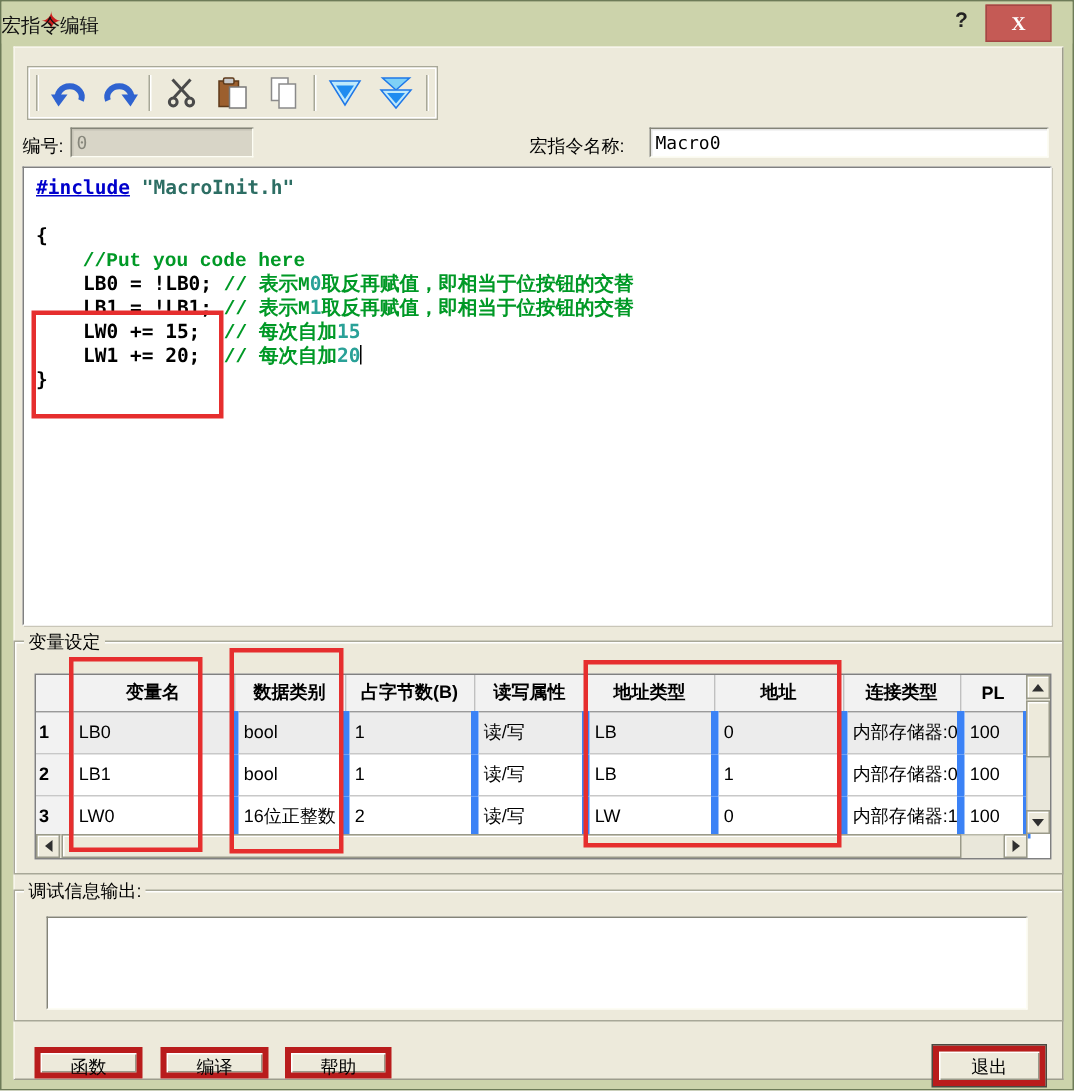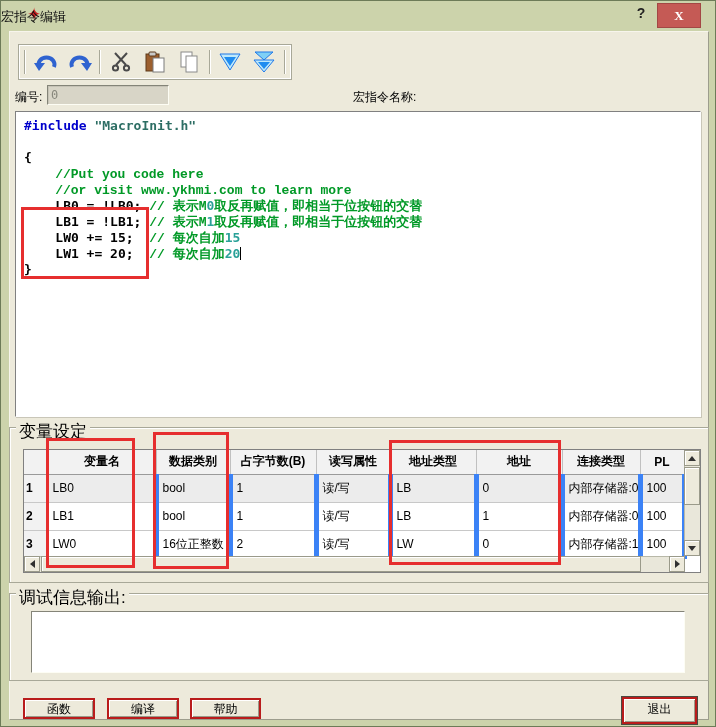--- a/index.html
+++ b/index.html
@@ -27,30 +27,30 @@
   
   .lbl { position:absolute; font-size:12px; color:#000; }
   .fld { position:absolute; height:20px; font-family:"DejaVu Sans Mono", monospace; font-size:12px; padding:2px 3px; border:1px solid #848478; border-right-color:#fdfdf4; border-bottom-color:#fdfdf4; box-shadow:inset 1px 1px 0 #55554d22; }
   .fld-disabled { background:#d8d5c7; color:#87877c; }
   .fld-normal { background:#fff; color:#000; }
 
   
   .code-editor { position:absolute; left:14px; top:110px; width:686px; height:306px; background:#fff; border:1px solid #808080; border-right-color:#fff; border-bottom-color:#fff; box-shadow:1px 1px 0 #c9c6b8; padding:6px 0 0 8px; overflow:hidden;
     font-family:"DejaVu Sans Mono","Liberation Mono", monospace; font-size:13px; font-weight:bold; }
   .code-line { height:16px; line-height:16px; white-space:pre; }
-  .c-kw { color:#0000cc; }
+  .c-kw { color:#0000cc;text-decoration:underline; }
   .c-plain { color:#000; }
   .c-com { color:#009926;font-family:Liberation Mono, monospace; }
   .c-num { color:#2aa198; }
   .c-str { color:#2d6e64; }
   .caret { display:inline-block; width:1px; height:13px; background:#000; vertical-align:-2px; }
 
   
   .groupbox { position:absolute; border:1px solid #a8a898; box-shadow:inset 1px 1px 0 #fff; }
-  .group-label { position:absolute; top:-8px; left:6px; background:#edeadb; padding:0 3px; font-size:17px; }
+  .group-label { position:absolute; top:-8px; left:6px; background:#edeadb; padding:0 3px; font-size:12px; }
 
   
   .grid-wrap { position:absolute; left:22px; top:448px; width:678px; height:124px; border:1px solid #808080; background:#fff; }
   table.vars { border-collapse:collapse; table-layout:fixed; width:660px;padding-left:24px; }
   table.vars th { height:24px; background:#f2f2f2; border-right:1px solid #c0c0c0; border-bottom:1px solid #9a9a9a; font-size:12px; font-weight:bold; text-align:center; overflow:hidden; white-space:nowrap; }
   table.vars td { height:28px; border-right:5px solid #3b82f6; border-bottom:1px solid #c8c8c8; font-size:12px; padding-left:4px; overflow:hidden; white-space:nowrap; background:#fff; }
   table.vars td.rowhdr { background:#f2f2f2; font-weight:bold; padding-left:2px; border-right:1px solid #9a9a9a; }
   table.vars tr.shaded td { background:#ececec; }
   table.vars tr.shaded td.rowhdr { background:#f2f2f2; }
 
@@ -64,21 +64,21 @@
   .arr-left  { width:0; height:0; border-top:4px solid transparent; border-bottom:4px solid transparent; border-right:5px solid #303030; }
   .arr-right { width:0; height:0; border-top:4px solid transparent; border-bottom:4px solid transparent; border-left:5px solid #303030; }
 
   
   .redbox { position:absolute; border:3px solid #e62e2e; background:transparent; z-index:30; }
 
   
   .debug-area { position:absolute; left:30px; top:610px; width:654px; height:62px; background:#fff; border:1px solid #848478; border-right-color:#fdfdf4; border-bottom-color:#fdfdf4; }
 
   
-  .btn { position:absolute; height:21px; background:#edeadb; border:2px solid #b91c1c; box-shadow:inset 1px 1px 0 #fff, inset -1px -1px 0 #9a9a8a; font-size:12px; text-align:center; line-height:19px; }
+  .btn { position:absolute; height:21px; background:#edeadb; border:4px solid #b91c1c; box-shadow:inset 1px 1px 0 #fff, inset -1px -1px 0 #9a9a8a; font-size:12px; text-align:center; line-height:19px; }
   .btn-default { height:27px; outline:1px solid #4a4a42; line-height:21px; }
 </style>
 </head>
 <body>
 
 <div class="window">
 
   <div class="titlebar">
     <span class="app-icon">✦</span>
     <div class="title-text">宏指令编辑</div>
@@ -139,27 +139,27 @@
         <polygon points="2,9 22,9 12,21" fill="#bfe9fb" stroke="#1f78e8"></polygon>
         <polygon points="6,11 18,11 12,18" fill="#1f8cf0"></polygon>
       </svg>
     </div>
     <div class="tb-sep"></div>
   </div>
 
   <div class="lbl" style="left:14px; top:88px;">编号:</div>
   <input class="fld fld-disabled" style="left: 46px; top: 84px; width: 122px;" readonly="" value="0">
   <div class="lbl" style="left:352px; top:88px;">宏指令名称:</div>
+  <input class="fld fld-normal" style="left: 432px; top: 84px; width: 266px;" value="Macro0">
 
   <div class="code-editor">
       <div class="code-line"><span class="c-kw">#include</span><span class="c-plain"> </span><span class="c-str">"MacroInit.h"</span></div>
       <div class="code-line"></div>
       <div class="code-line"><span class="c-plain">{</span></div>
       <div class="code-line"><span class="c-com">    //Put you code here</span></div>
-      <div class="code-line"><span class="c-com">    //or visit www.ykhmi.com to learn more</span></div>
       <div class="code-line"><span class="c-plain">    LB0 = !LB0; </span><span class="c-com">// 表示M</span><span class="c-num">0</span><span class="c-com">取反再赋值，即相当于位按钮的交替</span></div>
       <div class="code-line"><span class="c-plain">    LB1 = !LB1; </span><span class="c-com">// 表示M</span><span class="c-num">1</span><span class="c-com">取反再赋值，即相当于位按钮的交替</span></div>
       <div class="code-line"><span class="c-plain">    LW0 += 15;  </span><span class="c-com">// 每次自加</span><span class="c-num">15</span></div>
       <div class="code-line"><span class="c-plain">    LW1 += 20;  </span><span class="c-com">// 每次自加</span><span class="c-num">20</span><span class="caret"></span></div>
       <div class="code-line"><span class="c-plain">}</span></div>
     </div>
 
   <div class="redbox" style="left:20px; top:206px; width:128px; height:72px;"></div>
 
   <div class="groupbox" style="left:8px; top:426px; width:700px; height:156px;">

